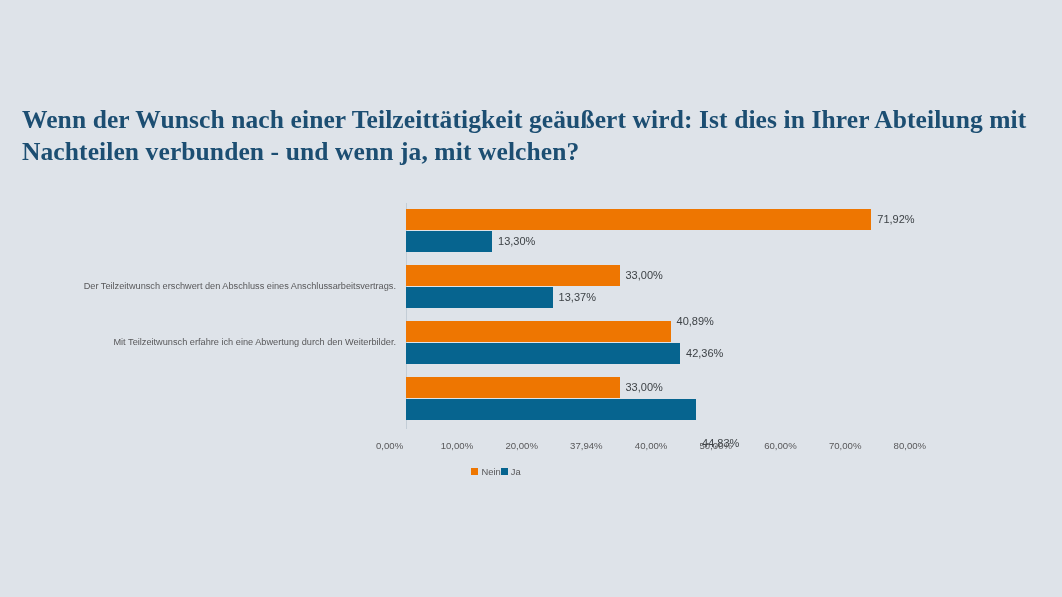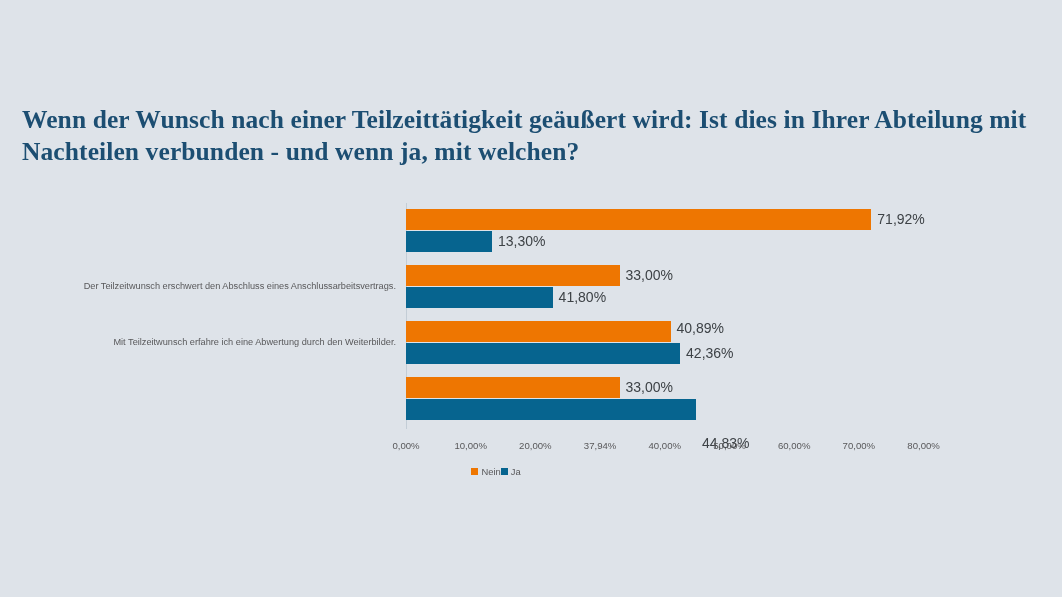--- a/index.html
+++ b/index.html
@@ -73,31 +73,31 @@
   }
   .bar {
     position: absolute;
     left: 0;
     height: 21px;
   }
   .bar.nein { background: #ee7601; }
   .bar.ja   { background: #06648f; }
   .bar-value {
     position: absolute;
-    font-size: 14px;
+    font-size: 11px;
     color: #3d4246;
     white-space: nowrap;
     line-height: 21px;
   }
   .tick {
     position: absolute;
     top: 440px;
     font-size: 9.6px;
     color: #58585a;
-    text-align: center;
+    text-align: left;
     width: 60px;
     line-height: 12px;
   }
   #legend {
     position: absolute;
     left: 406px;
     top: 466px;
     width: 180px;
     display: flex;
     align-items: center;
@@ -132,26 +132,26 @@
       <div class="bar nein" style="left: 406px; top: 209px; width: 465.322px; background: rgb(238, 118, 1); position: absolute;"></div>
       <div class="bar-value" style="left: 877.322px; top: 209px;">71,92%</div>
       <div class="bar ja" style="left: 406px; top: 231px; width: 86.051px; background: rgb(6, 100, 143); position: absolute;"></div>
       <div class="bar-value" style="left: 498.051px; top: 231px;">13,30%</div>
       <div class="cat-label-wrap" style="top: 281px;">
         <div class="cat-label">Der Teilzeitwunsch erschwert den Abschluss eines Anschlussarbeitsvertrags.</div>
       </div>
       <div class="bar nein" style="left: 406px; top: 265px; width: 213.51px; background: rgb(238, 118, 1); position: absolute;"></div>
       <div class="bar-value" style="left: 625.51px; top: 265px;">33,00%</div>
       <div class="bar ja" style="left: 406px; top: 287px; width: 146.61px; background: rgb(6, 100, 143); position: absolute;"></div>
-      <div class="bar-value" style="left: 558.61px; top: 287px;">41,80%</div>
+      <div class="bar-value" style="left: 558.61px; top: 287px;">13,37%</div>
       <div class="cat-label-wrap" style="top: 337px;">
         <div class="cat-label">Mit Teilzeitwunsch erfahre ich eine Abwertung durch den Weiterbilder.</div>
       </div>
       <div class="bar nein" style="left: 406px; top: 321px; width: 264.558px; background: rgb(238, 118, 1); position: absolute;"></div>
-      <div class="bar-value" style="left: 676.558px; top: 318px;">40,89%</div>
+      <div class="bar-value" style="left: 676.558px; top: 311px;">40,89%</div>
       <div class="bar ja" style="left: 406px; top: 343px; width: 274.069px; background: rgb(6, 100, 143); position: absolute;"></div>
       <div class="bar-value" style="left: 686.069px; top: 343px;">42,36%</div>
       <div class="bar nein" style="left: 406px; top: 377px; width: 213.51px; background: rgb(238, 118, 1); position: absolute;"></div>
       <div class="bar-value" style="left: 625.51px; top: 377px;">33,00%</div>
       <div class="bar ja" style="left: 406px; top: 399px; width: 290.05px; background: rgb(6, 100, 143); position: absolute;"></div>
       <div class="bar-value" style="left: 702.05px; top: 399px; margin-top: 34px;">44,83%</div>
       <div class="tick" style="left: 376px;">0,00%</div>
       <div class="tick" style="left: 440.7px;">10,00%</div>
       <div class="tick" style="left: 505.4px;">20,00%</div>
       <div class="tick" style="left: 570.1px;">37,94%</div>

